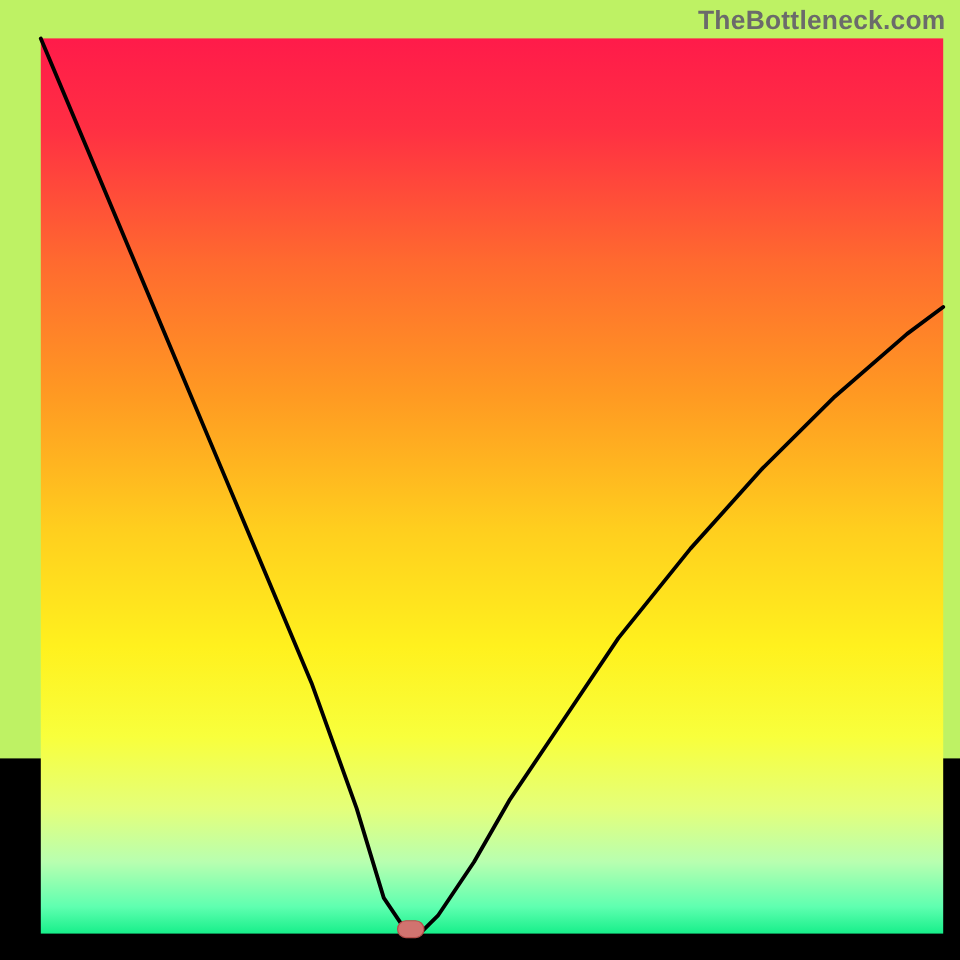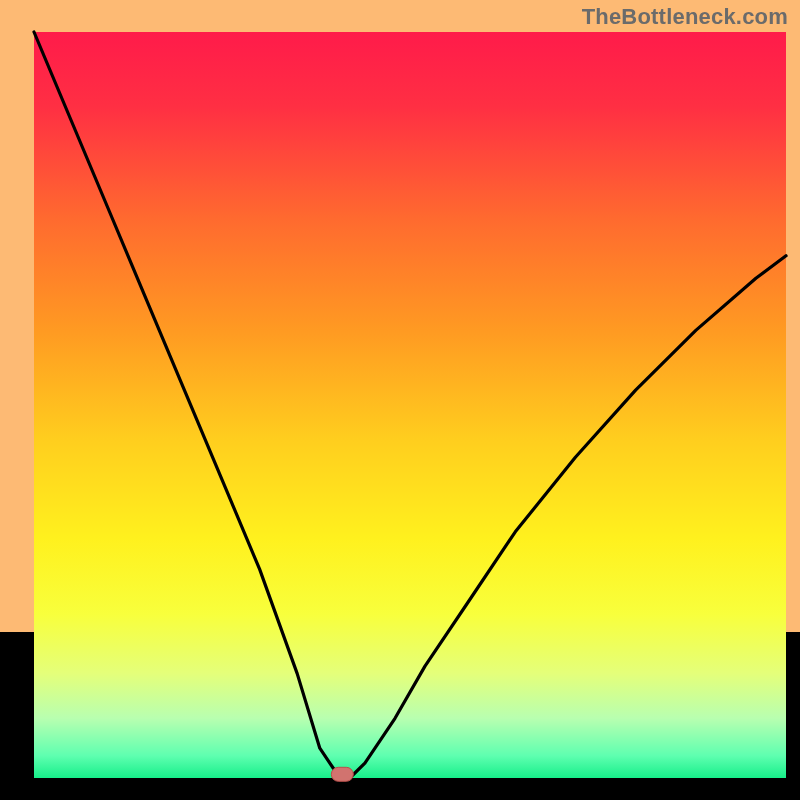--- a/index.html
+++ b/index.html
@@ -8,21 +8,21 @@
     width: 800px;
     height: 800px;
     overflow: hidden;
     background: #000;
     font-family: Arial, Helvetica, sans-serif;
   }
   .frame {
     position: relative;
     width: 800px;
     height: 632px;
-    background: #fdba74;
+    background: #bef264;
   }
   .watermark {
     position: absolute;
     top: 4px;
     right: 12px;
     color: #6b6b6b;
     font-size: 22px;
     font-weight: 600;
     letter-spacing: 0.2px;
     user-select: none;

